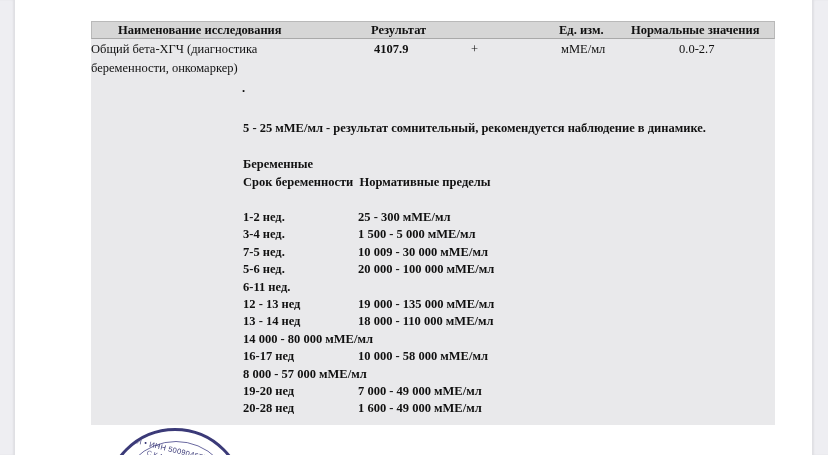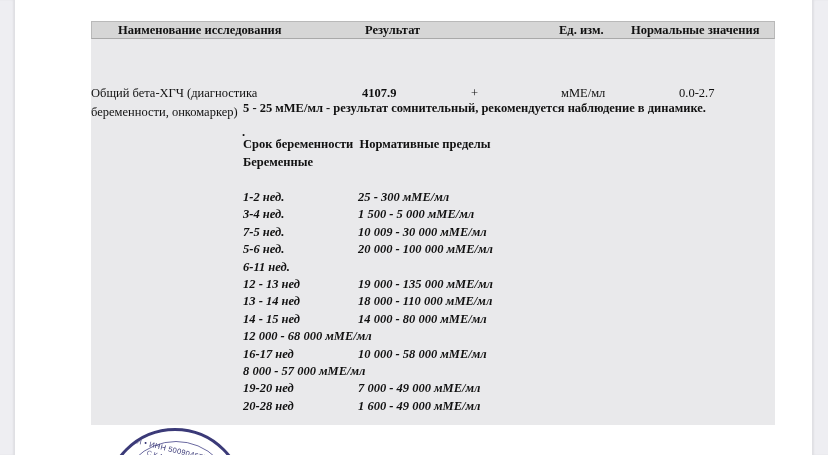--- a/index.html
+++ b/index.html
@@ -62,49 +62,47 @@
     .table-body {
       position: relative;
       height: 386px;
       background: #e9e9eb;
       font-size: 12.5px;
     }
     .cell {
       position: absolute;
       white-space: nowrap;
       line-height: 18px;
-      margin-top: 44px;
     }
     .test-name {
       left: 0px;
       top: 1px;
       width: 200px;
       white-space: normal;
       line-height: 19px;
     }
-    .result-value { left: 271px; top: 1px; font-weight: bold; }
+    .result-value { left: 283px; top: 1px; font-weight: bold; }
     .flag { left: 380px; top: 1px; }
     .unit { left: 470px; top: 1px; }
     .norm { left: 588px; top: 1px; }
     .dot { left: 151px; top: 40px; font-weight: bold; }
 
     .notes {
       position: absolute;
       left: 152px;
-      top: 60px;
+      top: 80px;
       font-weight: bold;
       font-size: 12.5px;
     }
     .note-line { line-height: 18px; white-space: nowrap; }
     .note-gap { height: 18px; }
     .ref-row {
       display: flex;
       line-height: 17.4px;
       white-space: nowrap;
-      font-style: italic;
     }
     .ref-term { width: 115px; }
     .ref-range { }
 
     .stamp {
       position: absolute;
       left: 105px;
       top: 428px;
       width: 140px;
       height: 140px;
@@ -149,37 +147,37 @@
 <body>
 
 <div class="viewer">
   <div class="side-strip-left"></div>
   <div class="page"></div>
   <div class="side-strip-right"></div>
 
   <div class="results-table">
     <div class="table-header">
       <span style="left:26px">Наименование исследования</span>
-      <span style="left:273px">Результат</span>
+      <span style="left:279px">Результат</span>
       <span style="left:467px">Ед. изм.</span>
       <span style="left:539px">Нормальные значения</span>
     </div>
     <div class="table-body">
       <div class="cell test-name">Общий бета-ХГЧ (диагностика беременности, онкомаркер)</div>
       <div class="cell result-value">4107.9</div>
       <div class="cell flag">+</div>
       <div class="cell unit">мМЕ/мл</div>
       <div class="cell norm">0.0-2.7</div>
       <div class="cell dot">.</div>
 
       <div class="notes">
         <div class="note-line">5 - 25 мМЕ/мл - результат сомнительный, рекомендуется наблюдение в динамике.</div>
         <div class="note-gap"></div>
+        <div class="note-line">Беременные</div>
         <div class="note-line" style="white-space:pre">Срок беременности  Нормативные пределы</div>
-        <div class="note-line">Беременные</div>
         <div class="note-gap"></div>
         <div>
           <div class="ref-row">
               <span class="ref-term">1-2 нед.</span>
               <span class="ref-range">25 - 300 мМЕ/мл</span>
             </div>
           <div class="ref-row">
               <span class="ref-term">3-4 нед.</span>
               <span class="ref-range">1 500 - 5 000 мМЕ/мл</span>
             </div>
@@ -196,25 +194,23 @@
             </div>
           <div class="ref-row">
               <span class="ref-term">12 - 13 нед</span>
               <span class="ref-range">19 000 - 135 000 мМЕ/мл</span>
             </div>
           <div class="ref-row">
               <span class="ref-term">13 - 14 нед</span>
               <span class="ref-range">18 000 - 110 000 мМЕ/мл</span>
             </div>
           <div class="ref-row">
-              <span class="ref-term">14 - 15 нед</span>
               <span class="ref-range">14 000 - 80 000 мМЕ/мл</span>
             </div>
           <div class="ref-row">
-              <span class="ref-range">12 000 - 68 000 мМЕ/мл</span>
             </div>
           <div class="ref-row">
               <span class="ref-term">16-17 нед</span>
               <span class="ref-range">10 000 - 58 000 мМЕ/мл</span>
             </div>
           <div class="ref-row">
               <span class="ref-range">8 000 - 57 000 мМЕ/мл</span>
             </div>
           <div class="ref-row">
               <span class="ref-term">19-20 нед</span>

